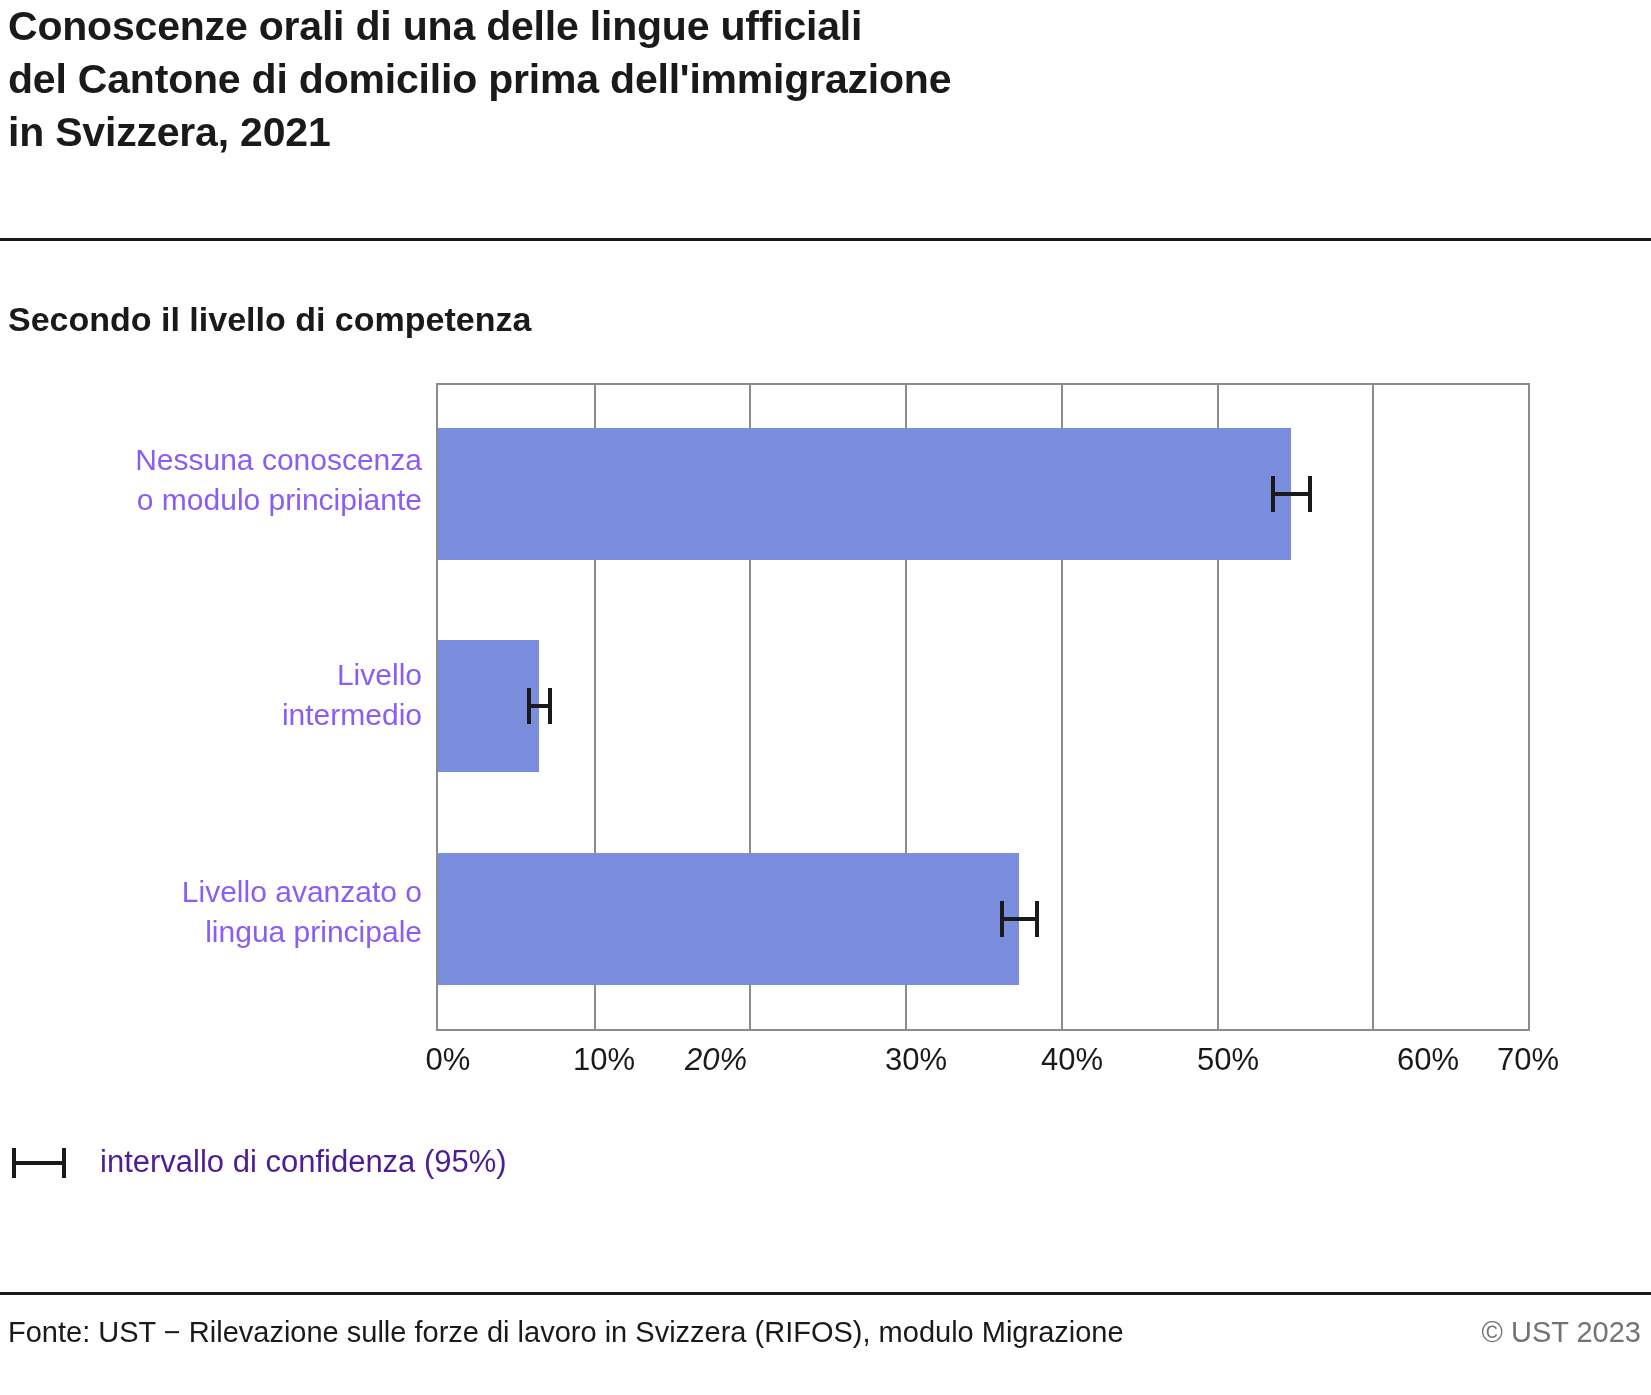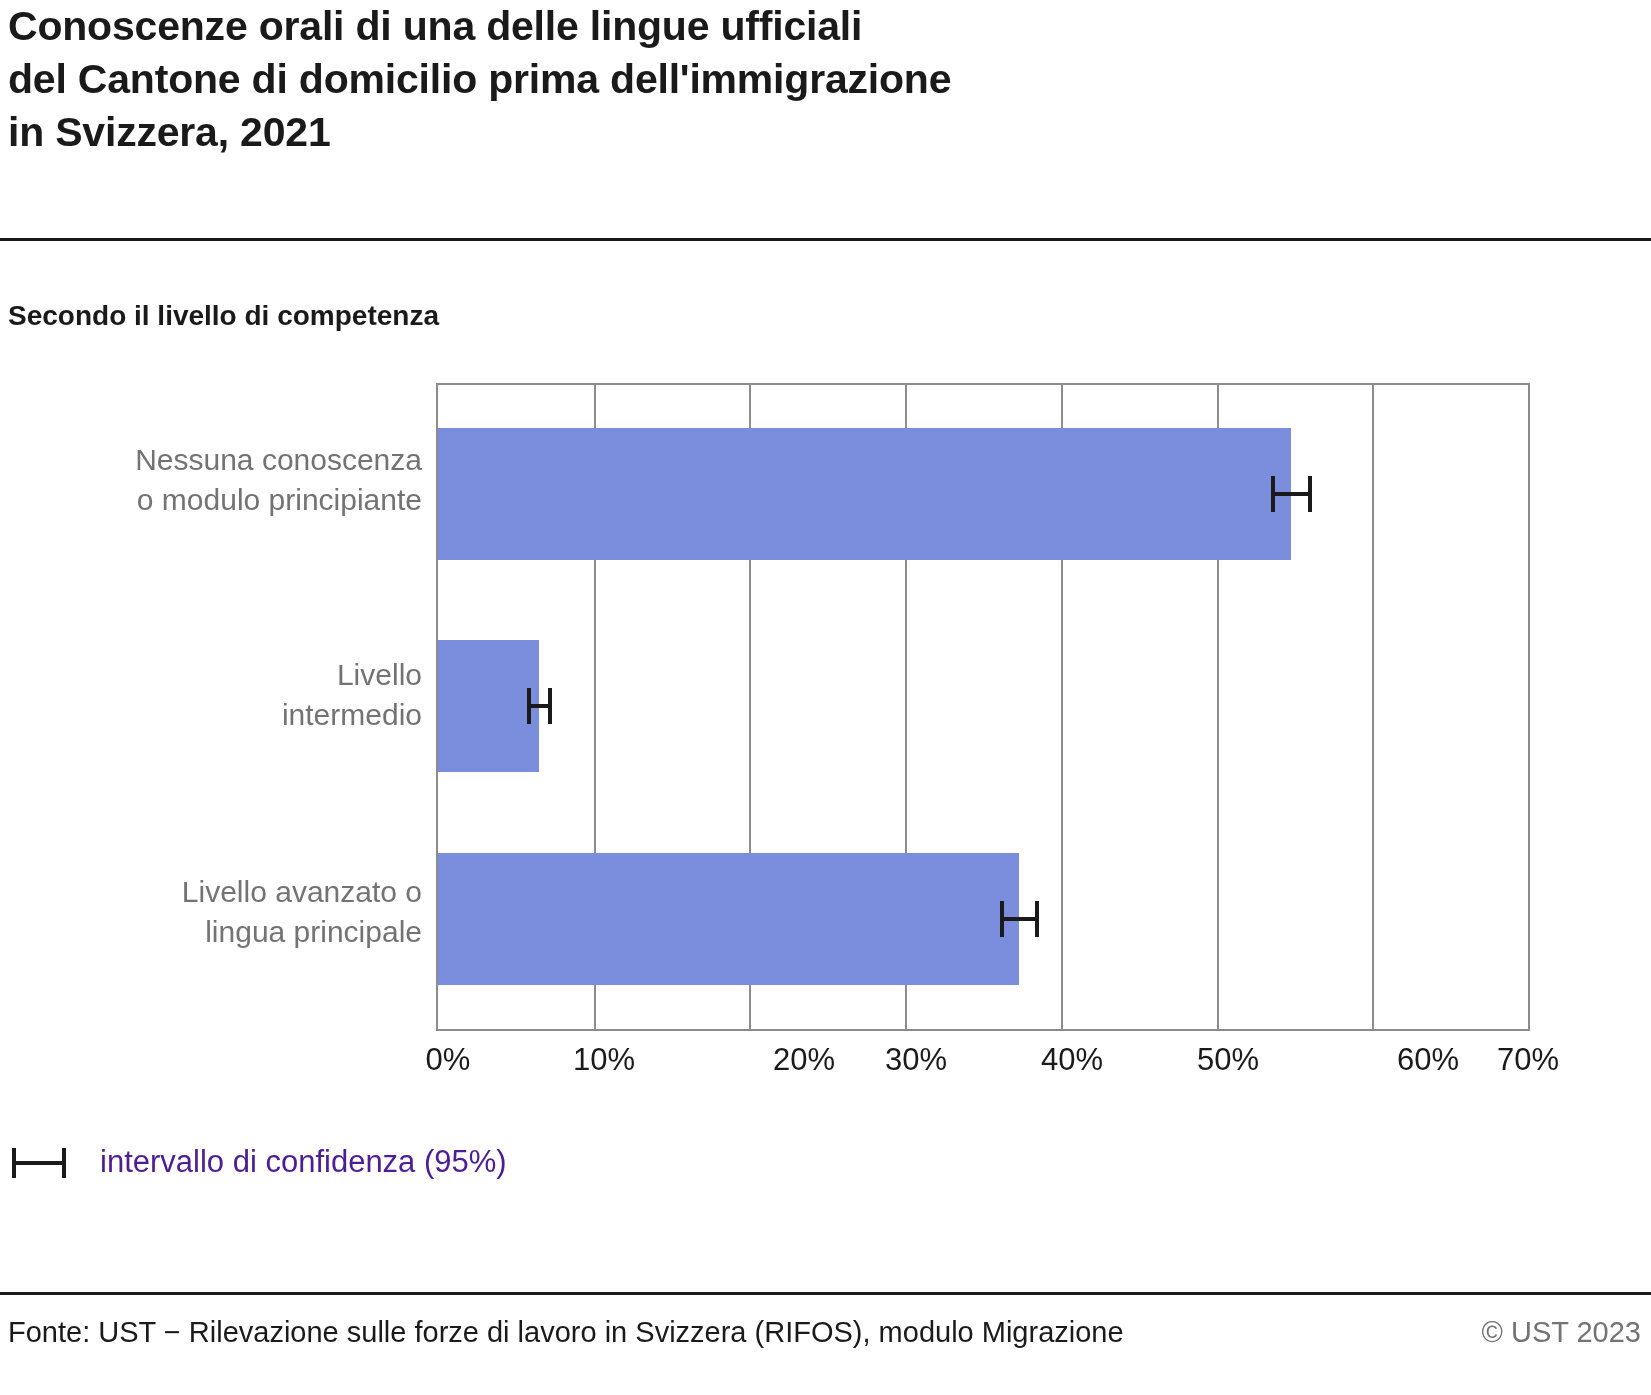--- a/index.html
+++ b/index.html
@@ -45,21 +45,21 @@
     top: 238px;
     width: 1651px;
     height: 3px;
     background: #1a1a1a;
   }
 
   .subtitle {
     position: absolute;
     left: 8px;
     top: 300px;
-    font-size: 28px;
+    font-size: 34px;
     font-weight: bold;
     color: #1a1a1a;
     white-space: nowrap;
   }
 
   
   .plot {
     position: absolute;
     left: 436px;
     top: 383px;
@@ -107,21 +107,21 @@
   .errbar .cap.left { left: 0; }
   .errbar .cap.right { right: 0; }
 
   
   .cat-label {
     position: absolute;
     right: 1229px; 
     text-align: right;
     font-size: 30px;
     line-height: 40px;
-    color: #737373;
+    color: #8b5cf6;
     white-space: nowrap;
   }
 
   
   .xtick {
     position: absolute;
     top: 1042px;
     font-size: 31px;
     color: #1a1a1a;
     transform: translateX(-50%);
@@ -249,21 +249,21 @@
     <div class="bar" style="left:0; top:468px; width:53.28%;"></div>
     <div class="errbar" style="left:51.57%; top:516px; width:3.57%;">
       <div class="hline"></div>
       <div class="cap left"></div>
       <div class="cap right"></div>
     </div>
   </div>
 
   <div class="xtick" style="left:448px;">0%</div>
   <div class="xtick" style="left:604px;">10%</div>
-  <div class="xtick" style="left:804px;">20%</div>
+  <div class="xtick" style="left:716px;font-style:italic;">20%</div>
   <div class="xtick" style="left:916px;">30%</div>
   <div class="xtick" style="left:1072px;">40%</div>
   <div class="xtick" style="left:1228px;">50%</div>
   <div class="xtick" style="left:1384px;margin-left:44px;">60%</div>
   <div class="xtick" style="left:1528px;">70%</div>
 
   <div class="legend">
     <div class="legend-symbol">
       <div class="hline"></div>
       <div class="cap left"></div>

